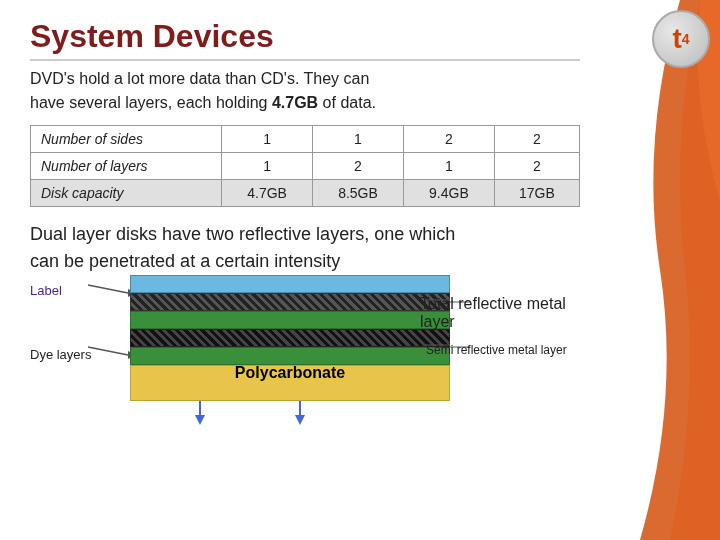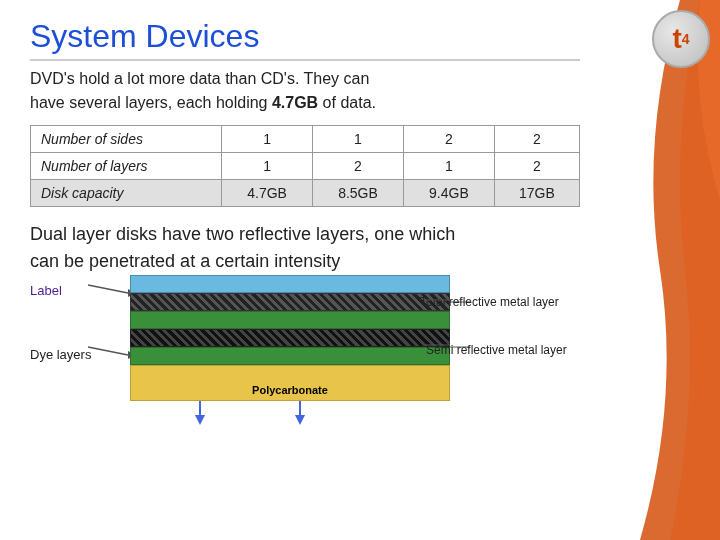--- a/index.html
+++ b/index.html
@@ -25,22 +25,22 @@
 
     .content-wrapper {
       position: relative;
       z-index: 1;
       padding: 18px 140px 18px 30px;
       height: 100%;
     }
 
     .page-title {
       font-size: 32px;
-      font-weight: normal;
-      color: #1d4ed8;
+      font-weight: bold;
+      color: #7f1d1d;
       margin-bottom: 6px;
       border-bottom: 2px solid #ccc;
       padding-bottom: 4px;
     }
 
     .intro-text {
       font-size: 16px;
       color: #222;
       margin-bottom: 10px;
       line-height: 1.5;
@@ -119,24 +119,24 @@
       width: 320px;
     }
 
     .layer {
       width: 100%;
       height: 18px;
     }
 
     .polycarbonate-label {
       position: absolute;
-      bottom: 4px;
+      bottom: 18px;
       left: 50%;
       transform: translateX(-50%);
-      font-size: 11px;
+      font-size: 16px;
       color: #000;
       font-weight: bold;
       text-align: center;
       background: transparent;
     }
 
     .right-label-total {
       position: absolute;
       right: 0;
       top: 20px;
@@ -283,21 +283,21 @@
       </div>
     </div>
 
     <svg style="position:absolute;left:420px;top:0;width:220px;height:120px;">
 
       <line x1="0" y1="27" x2="20" y2="27" stroke="#555" stroke-width="1"></line>
 
       <line x1="0" y1="72" x2="20" y2="72" stroke="#555" stroke-width="1"></line>
     </svg>
     <div class="right-label-total">
-      <span style="font-size:12px;color:#222;">Total reflective metal layer</span>
+      <span style="font-size:16px;color:#222;">Total reflective metal layer</span>
     </div>
     <div class="right-label-semi">
       <span style="font-size:12px;color:#222;margin-left:6px;">Semi reflective metal layer</span>
     </div>
 
     <svg style="position:absolute;left:100px;top:0;width:330px;height:130px;pointer-events:none;">
 
       <line x1="320" y1="25" x2="295" y2="25" stroke="#555" stroke-width="1"></line>
 
       <line x1="320" y1="70" x2="295" y2="70" stroke="#555" stroke-width="1"></line>

